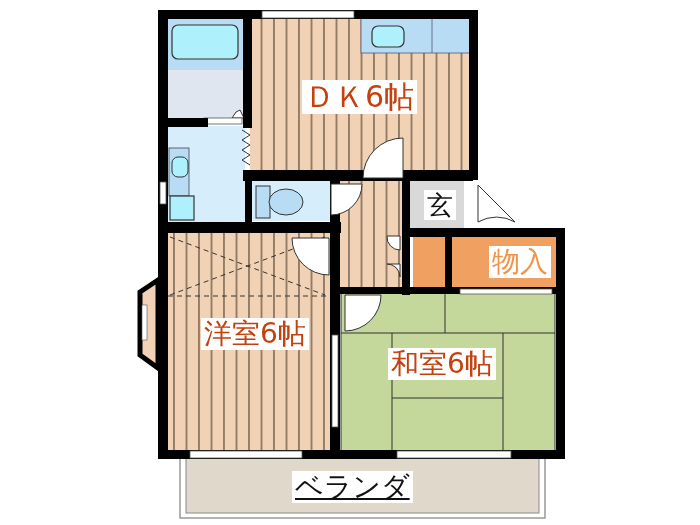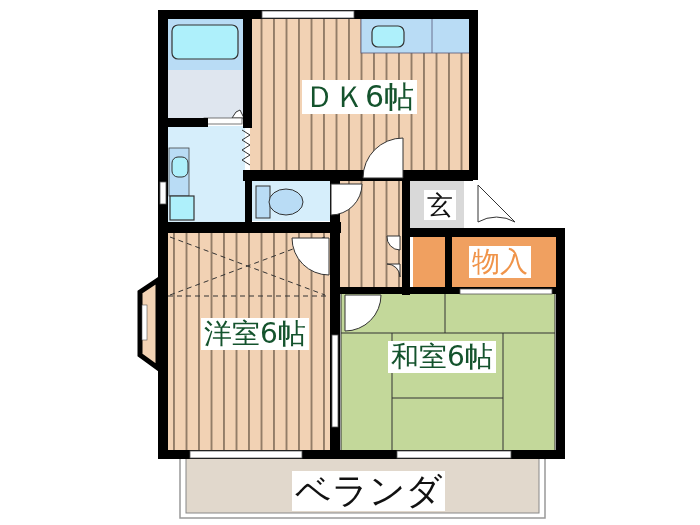--- a/index.html
+++ b/index.html
@@ -1,22 +1,22 @@
 <!DOCTYPE html>
 <html><head>
   <meta charset="utf-8">
   <style>
     html, body { margin: 0; padding: 0; background: #ffffff; }
     body { width: 700px; height: 525px; position: relative; overflow: hidden;
            font-family: "DejaVu Sans", sans-serif; }
     svg.plan { position: absolute; left: 0; top: 0; }
     .label { position: absolute; background: #ffffff; white-space: nowrap;
              line-height: 1; padding: 2px 3px; }
-    .blue { color: #14532d; }
-    .orange { color: #f0944a; }
+    .blue { color: #c2410c; }
+    .orange { color: #f0944a; margin-left: 20px; }
     .black { color: #111111; }
   </style>
 </head>
 <body>
 
 <svg class="plan" width="700" height="525" viewBox="0 0 700 525">
   <defs>
     <pattern id="wood" width="12.5" height="10" patternUnits="userSpaceOnUse">
       <rect width="12.5" height="10" fill="#f2d2b4"></rect>
       <line x1="11.5" y1="0" x2="11.5" y2="10" stroke="#5a4a3a" stroke-width="1.2"></line>
@@ -118,16 +118,16 @@
     <path d="M478,185 L478,222 A37,37 0 0,1 515,222 Z"></path>
     <path d="M329,238 L329,275 A37,37 0 0,1 292,238 Z"></path>
     <path d="M400,236 L387,236 A13,13 0 0,0 400,250 Z"></path>
     <path d="M400,264 L387,264 A13,13 0 0,1 400,277 Z"></path>
     <path d="M345,295 L345,331 A36,36 0 0,0 381,295 Z"></path>
   </g>
 </svg>
 
 <div class="label blue" style="left:302px; top:80px; font-size:30px;">ＤＫ6帖</div>
 <div class="label blue" style="left:184px; top:318px; font-size:28px;margin-left:17px;">洋室6帖</div>
-<div class="label blue" style="left:388px; top:341px; font-size:28px;">和室6帖</div>
+<div class="label blue" style="left:388px; top:348px; font-size:28px;">和室6帖</div>
 <div class="label black" style="left:424px; top:190px; font-size:26px;">玄</div>
 <div class="label orange" style="left:469px; top:246px; font-size:28px;">物入</div>
-<div class="label black" style="left:292px; top:471px; font-size:36px;">ベランダ</div>
+<div class="label black" style="left:292px; top:471px; font-size:28px;text-decoration:underline;">ベランダ</div>
 
 </body></html>

